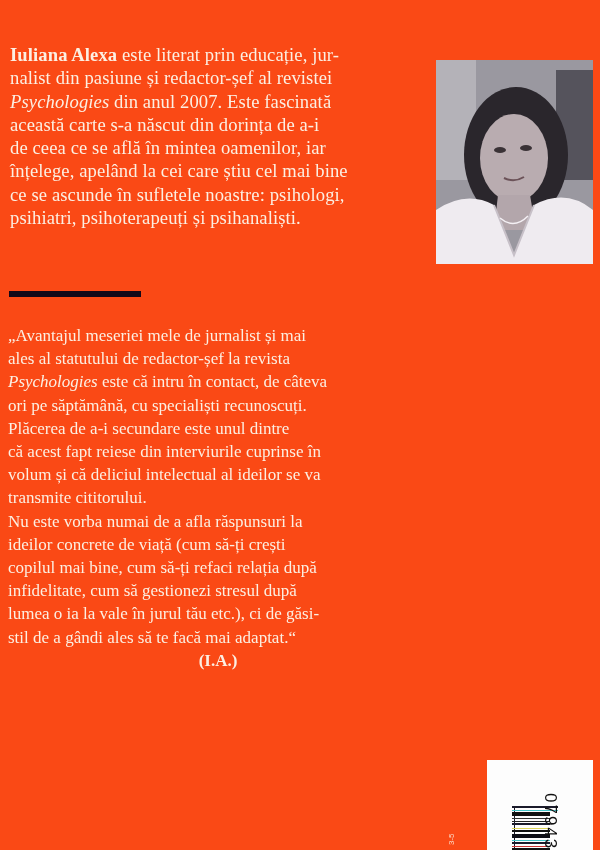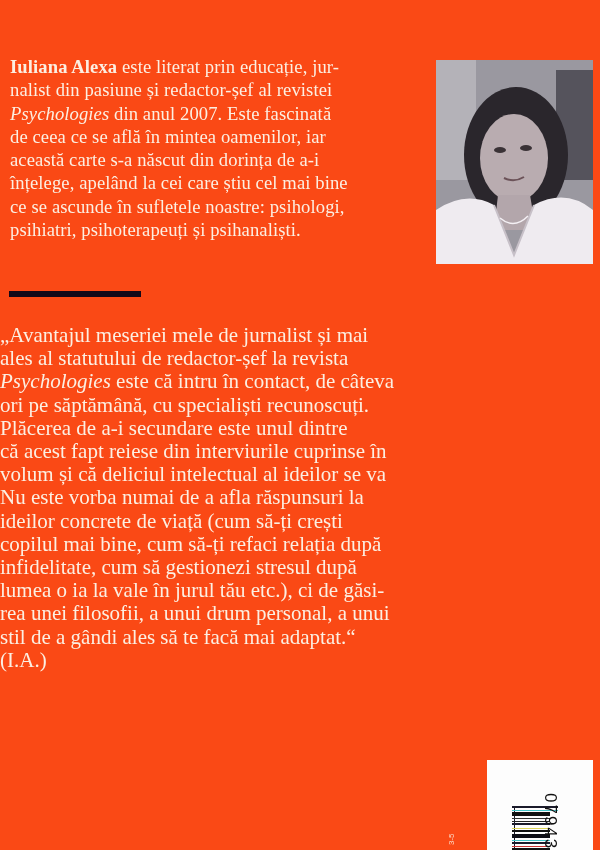--- a/index.html
+++ b/index.html
@@ -5,44 +5,44 @@
   html, body { margin: 0; padding: 0; }
   body {
     width: 600px; height: 850px; overflow: hidden;
     background: #fb4914;
     position: relative;
     font-family: "DejaVu Serif", "Liberation Serif", serif;
     color: #fcefe2;
   }
   .cover { position: absolute; inset: 0; background: #fa4915; }
   .bio {
-    position: absolute; left: 10px; top: 55px; width: 420px;
+    position: absolute; left: 10px; top: 43px; width: 420px;
     font-family: "Liberation Serif", serif;
     font-size: 18.6px; line-height: 23.3px;
     letter-spacing: 0.1px;
   }
   .bio .line { display: block; white-space: nowrap; }
   .bio b { font-weight: bold; }
   .photo {
     position: absolute; left: 436px; top: 60px; width: 157px; height: 204px;
     background: linear-gradient(180deg, #8c8a92 0%, #6e6c74 40%, #dcd6dc 70%, #ece8ee 100%);
     overflow: hidden;
   }
   .photo svg { display: block; }
   .rule {
     position: absolute; left: 9px; top: 291px; width: 132px; height: 6px;
     background: #120818;
   }
   .quote {
-    position: absolute; left: 0; top: 324px; width: 420px;
+    position: absolute; left: 8px; top: 324px; width: 420px;
     font-family: "Liberation Serif", serif;
-    font-size: 21px; line-height: 23.2px;
+    font-size: 17px; line-height: 23.2px;
   }
   .quote .line { display: block; white-space: nowrap; }
-  .quote .sig { font-weight: normal; }
+  .quote .sig { font-weight: bold; text-align: center; }
   .barcode-box {
     position: absolute; left: 487px; top: 760px; width: 106px; height: 90px;
     background: #fdfdfd;
   }
   .digits {
     position: absolute; left: 560px; top: 793px;
     transform-origin: left top; transform: rotate(90deg);
     font-family: "Liberation Sans", sans-serif; font-size: 17px; color: #111;
     letter-spacing: 2px; white-space: nowrap;
   }
@@ -55,22 +55,22 @@
 </style>
 </head>
 <body>
 
 <div class="cover"></div>
 
 <div class="bio">
   <span class="line"><b>Iuliana Alexa</b><span> este literat prin educație, jur-</span></span>
   <span class="line">nalist din pasiune și redactor-șef al revistei</span>
   <span class="line"><i>Psychologies</i><span> din anul 2007. Este fascinată</span></span>
+  <span class="line">această carte s-a născut din dorința de a-i</span>
   <span class="line">de ceea ce se află în mintea oamenilor, iar</span>
-  <span class="line">această carte s-a născut din dorința de a-i</span>
   <span class="line">înțelege, apelând la cei care știu cel mai bine</span>
   <span class="line">ce se ascunde în sufletele noastre: psihologi,</span>
   <span class="line">psihiatri, psihoterapeuți și psihanaliști.</span>
 </div>
 
 <div class="photo" title="Black-and-white portrait of the author">
   <svg width="157" height="204" viewBox="0 0 157 204">
     <rect x="0" y="0" width="157" height="204" fill="#9a98a0"></rect>
     <rect x="0" y="0" width="40" height="120" fill="#b4b2b8"></rect>
     <rect x="120" y="10" width="37" height="110" fill="#55535c"></rect>
@@ -93,26 +93,26 @@
 <div class="rule"></div>
 
 <div class="quote">
   <span class="line">„Avantajul meseriei mele de jurnalist și mai</span>
   <span class="line">ales al statutului de redactor-șef la revista</span>
   <span class="line"><i>Psychologies</i><span> este că intru în contact, de câteva</span></span>
   <span class="line">ori pe săptămână, cu specialiști recunoscuți.</span>
   <span class="line">Plăcerea de a-i secundare este unul dintre</span>
   <span class="line">că acest fapt reiese din interviurile cuprinse în</span>
   <span class="line">volum și că deliciul intelectual al ideilor se va</span>
+  <span class="line">transmite cititorului.</span>
   <span class="line">Nu este vorba numai de a afla răspunsuri la</span>
   <span class="line">ideilor concrete de viață (cum să-ți crești</span>
   <span class="line">copilul mai bine, cum să-ți refaci relația după</span>
   <span class="line">infidelitate, cum să gestionezi stresul după</span>
   <span class="line">lumea o ia la vale în jurul tău etc.), ci de găsi-</span>
-  <span class="line">rea unei filosofii, a unui drum personal, a unui</span>
   <span class="line">stil de a gândi ales să te facă mai adaptat.“</span>
   <span class="line sig">(I.A.)</span>
 </div>
 
 <div class="isbn-frag">3-5</div>
 
 <div class="barcode-box">
   <svg width="106" height="90" style="position:absolute;left:0;top:0;">
     <g transform="translate(0,0)">
       <rect x="0" y="0" width="106" height="90" fill="#fdfdfd"></rect>

